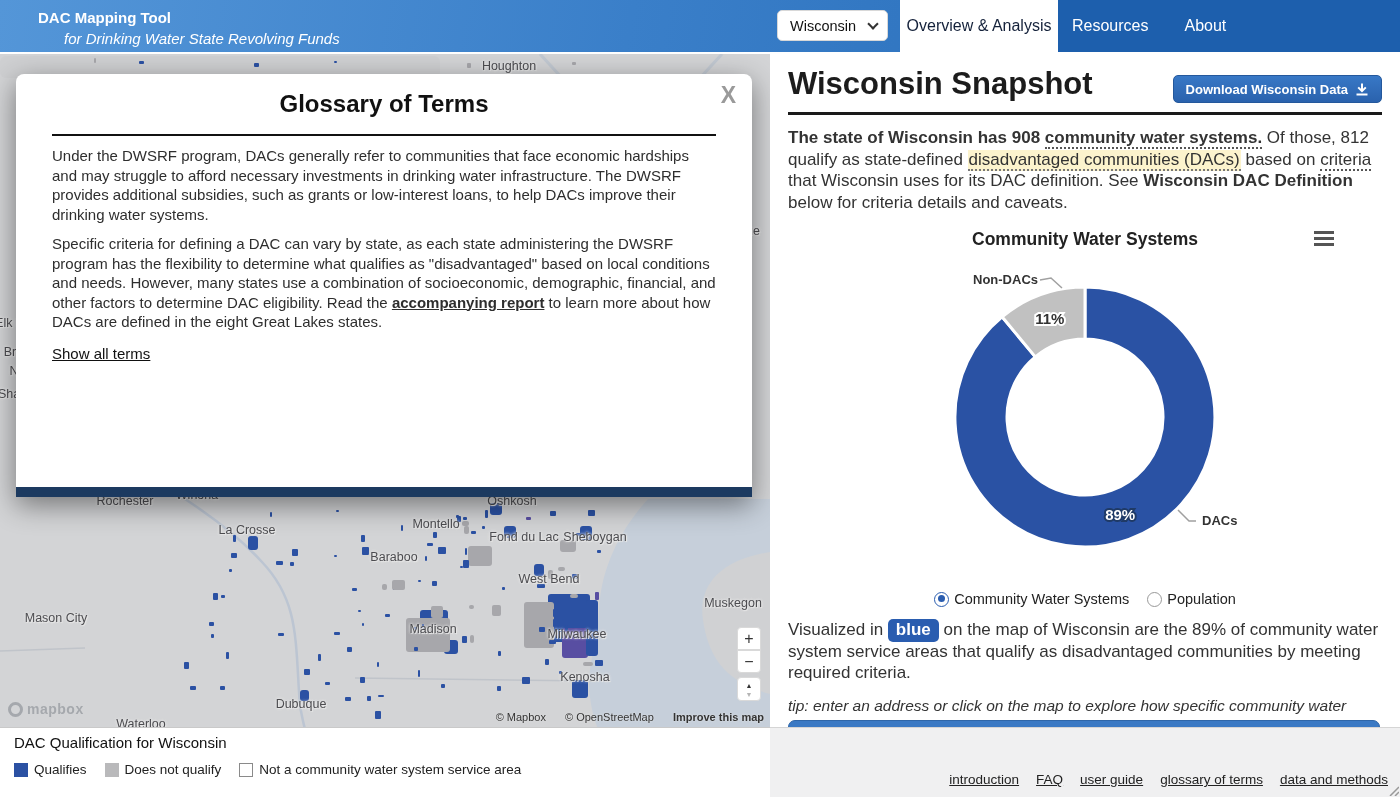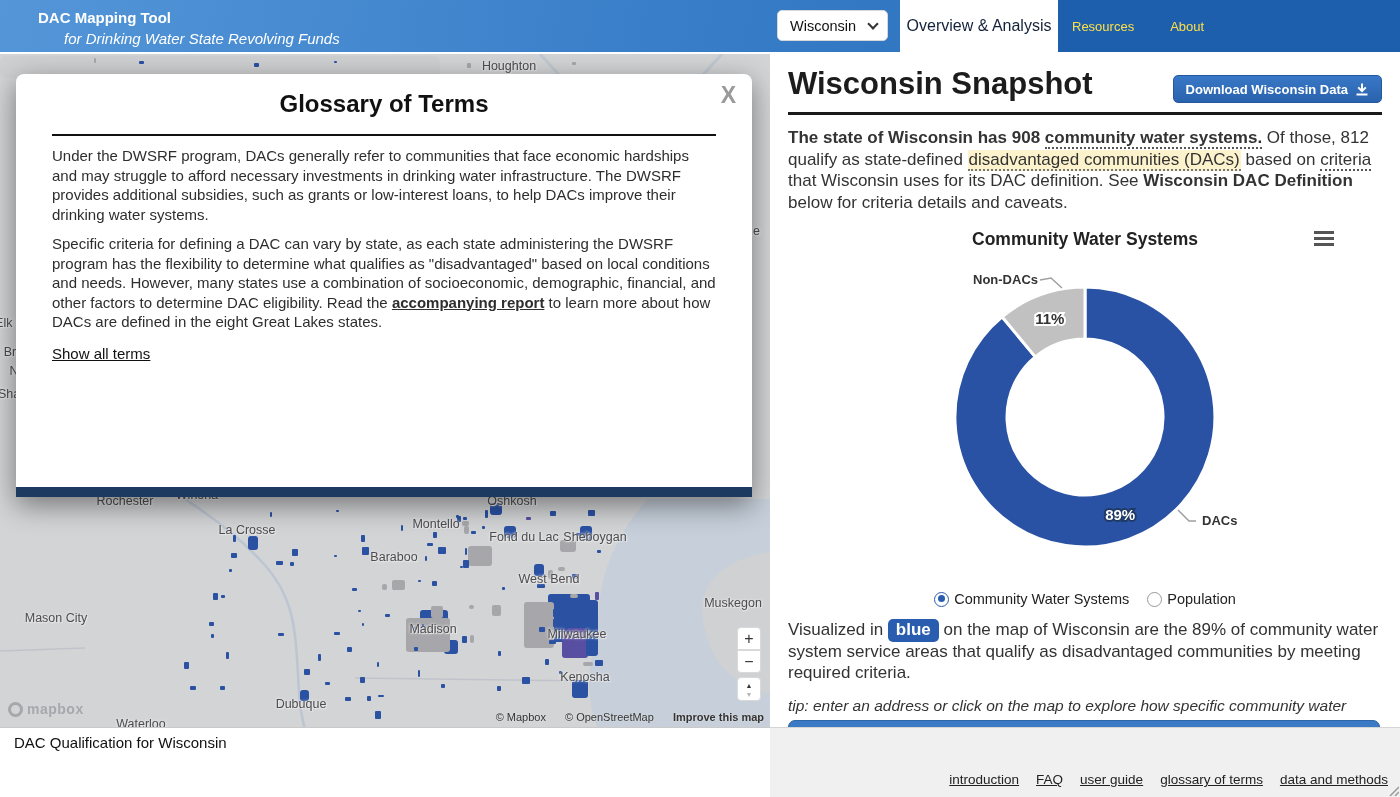--- a/index.html
+++ b/index.html
@@ -14,21 +14,21 @@
     display:flex; align-items:center; gap:36px; padding-left:14px; }
   #app-title { position:absolute; left:38px; top:9px; color:#fff; font-size:15px; font-weight:bold; }
   #app-subtitle { position:absolute; left:64px; top:30px; color:#fff; font-size:15px; font-style:italic; }
   #state-select { position:absolute; left:777px; top:10px; width:111px; height:31px; background:#fff;
     border-radius:5px; border:1px solid #d8d8d8; cursor:pointer; }
   #state-select .val { position:absolute; left:12px; top:7px; font-size:14.5px; color:#111; }
   #state-select .chev { position:absolute; right:10px; top:9px; width:8px; height:8px;
     border-right:2px solid #333; border-bottom:2px solid #333; transform:rotate(45deg); }
   .tab-active { position:absolute; left:900px; top:0; width:158px; height:52px; background:#fff;
     color:#14213a; font-size:16px; text-align:center; line-height:52px; cursor:pointer; }
-  .tab-link { color:#fde047; font-size:13px; cursor:pointer; }
+  .tab-link { color:#ffffff; font-size:16px; cursor:pointer; }
 
   
   #map { position:absolute; top:52px; left:0; width:770px; height:675px; background:#d3d4d6;
     border-top:2px solid #fff; overflow:hidden; }
   #map svg.base { position:absolute; left:0; top:0; }
   #dots { position:absolute; left:0; top:0; width:770px; height:675px; }
   .dot { position:absolute; }
   .map-label { position:absolute; transform:translate(-50%,-50%); font-size:12.5px; color:#4c4c50;
     white-space:nowrap; text-shadow:0 0 3px #e8e8e8,0 0 3px #e8e8e8,1px 1px 0 #e4e4e4; }
   #mapbox-logo { position:absolute; left:8px; bottom:10px; display:flex; align-items:center; gap:4px;
@@ -354,20 +354,34 @@
           <span class="radio-label">Population</span>
         </div>
       </div>
     <p class="rich-p" id="viz-p"><span class="sg-plain">Visualized in </span><span class="sg-badge">blue</span><span class="sg-plain"> on the map of Wisconsin are the 89% of community water system service areas that qualify as disadvantaged communities by meeting required criteria.</span></p>
     <p id="tip-p"><span class="sg-plain">tip: enter an address or click on the map to explore how specific community water system service areas do, or do not qualify as a DAC. See the </span><span class="sg-link">user guide</span><span class="sg-plain"> for more tips.</span></p>
     <div id="dac-def-bar"></div>
   </div>
 
   <div id="legend-strip">
     <div id="legend-title">DAC Qualification for Wisconsin</div>
+    <div id="legend-items">
+        <div class="legend-item">
+          <span class="legend-swatch" style="background: rgb(43, 81, 163); border: 1px solid rgb(43, 81, 163);"></span>
+          <span class="legend-label">Qualifies</span>
+        </div>
+        <div class="legend-item">
+          <span class="legend-swatch" style="background: rgb(185, 185, 187); border: 1px solid rgb(185, 185, 187);"></span>
+          <span class="legend-label">Does not qualify</span>
+        </div>
+        <div class="legend-item">
+          <span class="legend-swatch" style="background: rgb(255, 255, 255); border: 1px solid rgb(138, 138, 138);"></span>
+          <span class="legend-label">Not a community water system service area</span>
+        </div>
+      </div>
   </div>
 
   <div id="footer-right">
     <div id="footer-links">
         <span class="flink">introduction</span>
         <span class="flink">FAQ</span>
         <span class="flink">user guide</span>
         <span class="flink">glossary of terms</span>
         <span class="flink">data and methods</span>
       </div>

